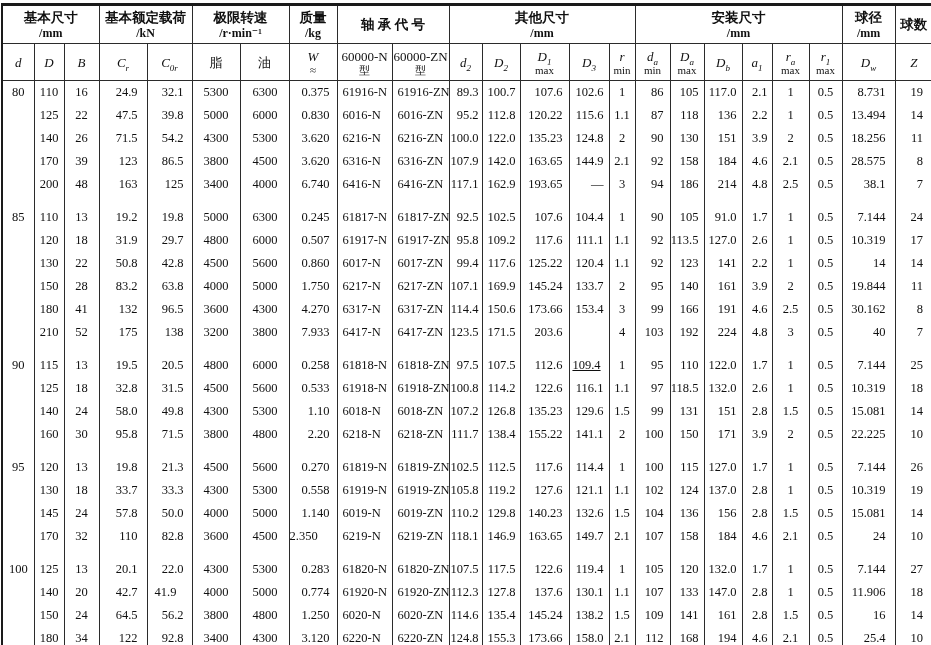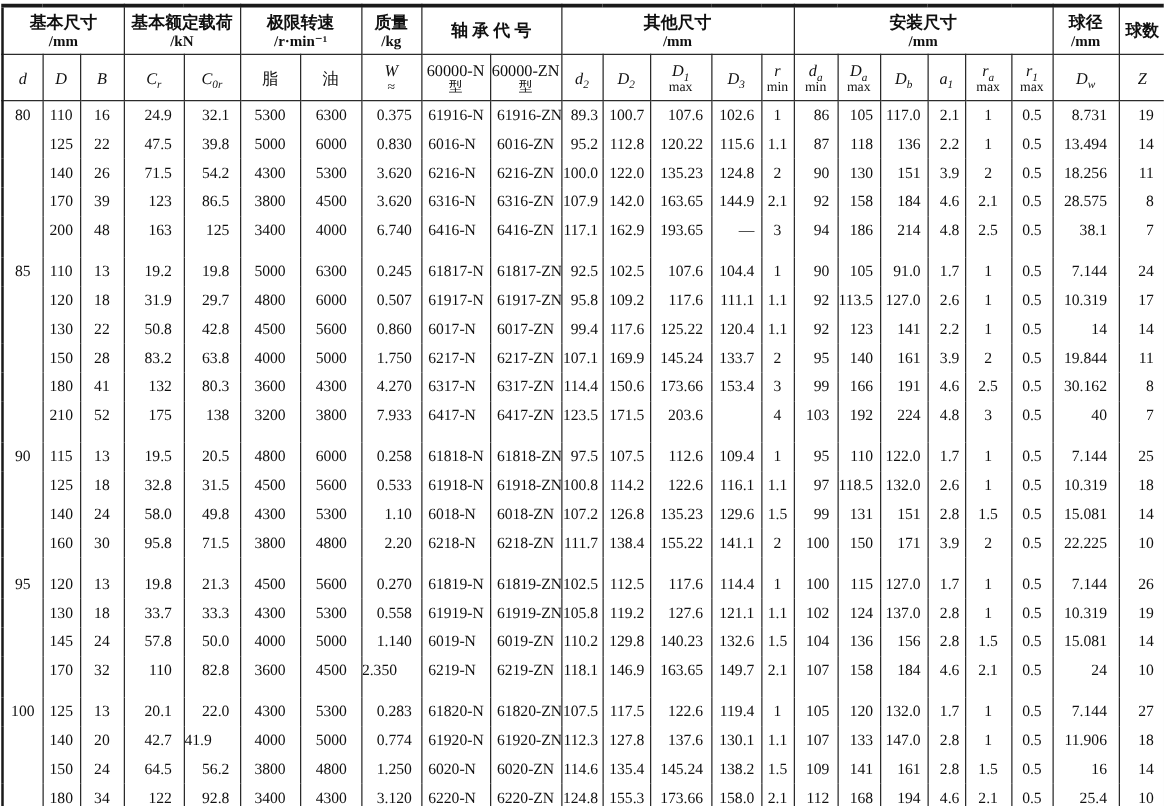--- a/index.html
+++ b/index.html
@@ -428,21 +428,21 @@
           <td style="text-align: center;">2</td>
           <td style="text-align: center;">0.5</td>
           <td style="text-align: right; padding-right: 9px;">19.844</td>
           <td style="text-align: right; padding-right: 9px;">11</td>
         </tr>
         <tr>
           <td style="text-align: center;"></td>
           <td style="text-align: center;">180</td>
           <td style="text-align: center;">41</td>
           <td style="text-align: right; padding-right: 9px;">132</td>
-          <td style="text-align: right; padding-right: 8px;">80.3</td>
+          <td style="text-align: right; padding-right: 8px;">96.5</td>
           <td style="text-align: right; padding-right: 11px;">3600</td>
           <td style="text-align: right; padding-right: 11px;">4300</td>
           <td style="text-align: right; padding-right: 7px;">4.270</td>
           <td style="text-align: left; padding-left: 5px;">6317-N</td>
           <td style="text-align: left; padding-left: 5px;">6317-ZN</td>
           <td style="text-align: right; padding-right: 3px;">114.4</td>
           <td style="text-align: right; padding-right: 4px;">150.6</td>
           <td style="text-align: right; padding-right: 6px;">173.66</td>
           <td style="text-align: right; padding-right: 5px;">153.4</td>
           <td style="text-align: center;">3</td>
@@ -512,21 +512,21 @@
           <td style="text-align: right; padding-right: 9px;">19.5</td>
           <td style="text-align: right; padding-right: 8px;">20.5</td>
           <td style="text-align: right; padding-right: 11px;">4800</td>
           <td style="text-align: right; padding-right: 11px;">6000</td>
           <td style="text-align: right; padding-right: 7px;">0.258</td>
           <td style="text-align: left; padding-left: 5px;">61818-N</td>
           <td style="text-align: left; padding-left: 5px;">61818-ZN</td>
           <td style="text-align: right; padding-right: 3px;">97.5</td>
           <td style="text-align: right; padding-right: 4px;">107.5</td>
           <td style="text-align: right; padding-right: 6px;">112.6</td>
-          <td style="text-align: right; padding-right: 5px;">109.4</td>
+          <td style="text-align: center; padding-right: 5px; text-decoration: underline;">109.4</td>
           <td style="text-align: center;">1</td>
           <td style="text-align: right; padding-right: 6px;">95</td>
           <td style="text-align: right; padding-right: 5px;">110</td>
           <td style="text-align: right; padding-right: 5px;">122.0</td>
           <td style="text-align: right; padding-right: 4px;">1.7</td>
           <td style="text-align: center;">1</td>
           <td style="text-align: center;">0.5</td>
           <td style="text-align: right; padding-right: 9px;">7.144</td>
           <td style="text-align: right; padding-right: 9px;">25</td>
         </tr>
@@ -778,21 +778,21 @@
           <td style="text-align: center;">1</td>
           <td style="text-align: center;">0.5</td>
           <td style="text-align: right; padding-right: 9px;">7.144</td>
           <td style="text-align: right; padding-right: 9px;">27</td>
         </tr>
         <tr>
           <td style="text-align: center;"></td>
           <td style="text-align: center;">140</td>
           <td style="text-align: center;">20</td>
           <td style="text-align: right; padding-right: 9px;">42.7</td>
-          <td style="text-align: left; padding-right: 8px;">41.9</td>
+          <td style="text-align: center; padding-right: 8px;">41.9</td>
           <td style="text-align: right; padding-right: 11px;">4000</td>
           <td style="text-align: right; padding-right: 11px;">5000</td>
           <td style="text-align: right; padding-right: 7px;">0.774</td>
           <td style="text-align: left; padding-left: 5px;">61920-N</td>
           <td style="text-align: left; padding-left: 5px;">61920-ZN</td>
           <td style="text-align: right; padding-right: 3px;">112.3</td>
           <td style="text-align: right; padding-right: 4px;">127.8</td>
           <td style="text-align: right; padding-right: 6px;">137.6</td>
           <td style="text-align: right; padding-right: 5px;">130.1</td>
           <td style="text-align: center;">1.1</td>

